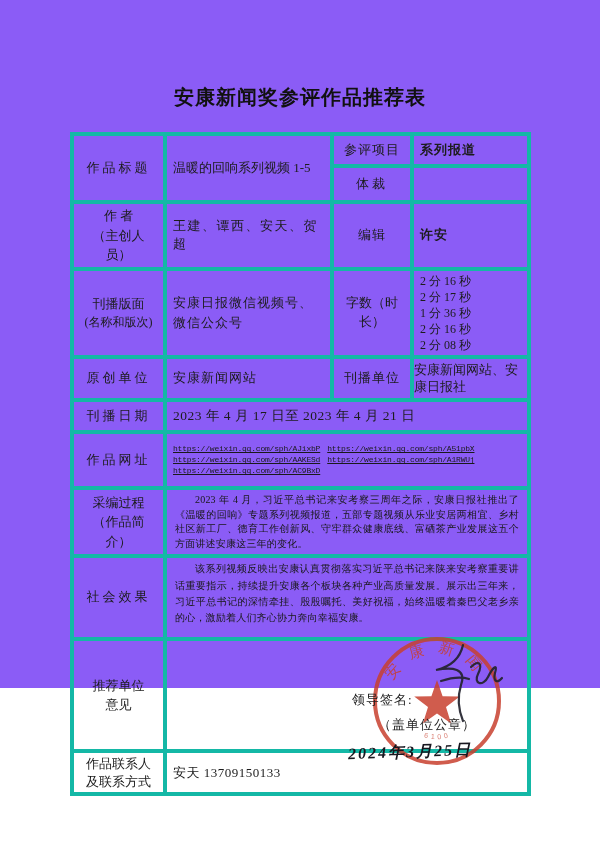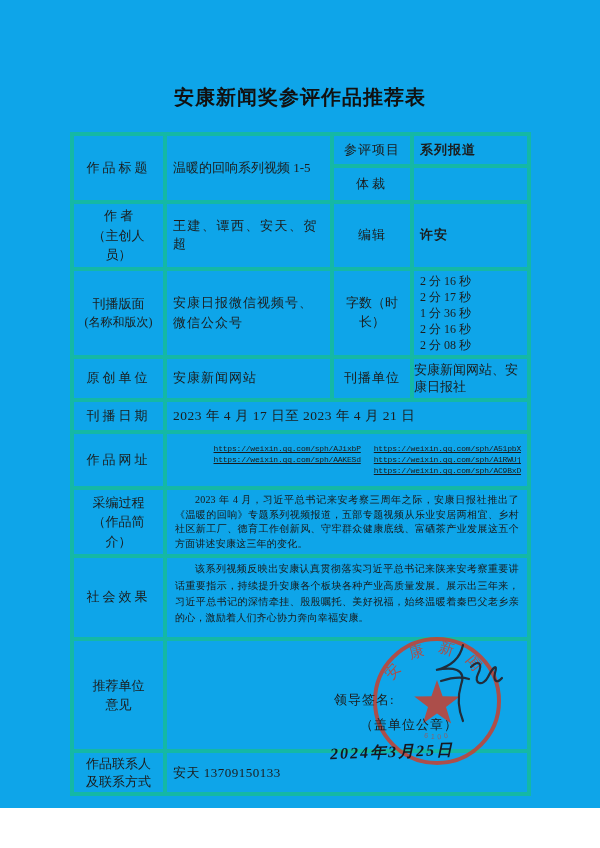--- a/index.html
+++ b/index.html
@@ -4,21 +4,21 @@
 <style>
   html,body{margin:0;padding:0;}
   body{
     width:600px;height:848px;
     background:#ffffff;
     font-family:"Liberation Serif","DejaVu Serif",serif;
     color:#1c1c1c;
     position:relative;
     overflow:hidden;
   }
-  .page{width:600px;height:808px;position:relative;background:#0ea5e9;}
+  .page{width:600px;height:688px;position:relative;background:#8b5cf6;}
   h1.title{
     margin:0;padding-top:84px;
     text-align:center;
     font-size:20px;font-weight:bold;
     letter-spacing:1px;color:#111;
   }
   table.form{
     table-layout:fixed;border-collapse:collapse;
     width:457px;margin:21px 0 0 70px;
     font-size:13px;color:#1c1c1c;
@@ -31,35 +31,35 @@
   }
   td.lab{text-align:center;padding:2px 3px;line-height:1.45;}
   .sp3{letter-spacing:3px;}
   .sp1{letter-spacing:1px;}
   td.val{text-align:left;padding:2px 9px;margin-top:48px;}
   td.cen{font-weight:bold;}
   .two-line{line-height:1.5;}
   .durs{font-size:12px;line-height:1.34;padding:3px 0 3px 8px;}
   .date-val{font-size:13.5px;letter-spacing:0.5px;}
   .urls{padding:4px 6px;}
-  .url-line{display:flex;gap:13px;margin:2px 0;justify-content:flex-end;}
+  .url-line{display:flex;gap:7px;margin:2px 0;}
   .url{
     font-family:"Liberation Mono","DejaVu Sans Mono",monospace;
     font-size:8px;letter-spacing:-0.2px;
     text-decoration:underline;color:#1a1a1a;white-space:nowrap;
   }
   .para{
     text-align:justify;text-indent:2em;
     font-size:10px;letter-spacing:0.2px;color:#181818;
     margin:0;padding:3px 8px;
   }
   .para-tight{line-height:14.6px;}
   .para-loose{line-height:16.2px;}
   .rec-cell{position:relative;height:108px;}
-  .sign-block{position:absolute;left:167px;top:50px;width:180px;z-index:3;}
+  .sign-block{position:absolute;left:185px;top:50px;width:180px;z-index:3;}
   .sign-line1{font-size:13px;letter-spacing:1px;}
   .sign-line2{font-size:13px;letter-spacing:1px;margin:7px 0 0 26px;}
   .hand-date{
     display:inline-block;margin:8px 0 0 -4px;
     font-style:italic;font-weight:bold;
     font-size:16px;letter-spacing:2px;color:#17171f;
     transform:rotate(-2deg);
   }
   .stamp-svg{position:absolute;left:200px;top:-10px;z-index:2;opacity:0.85;}
   .sig-svg{position:absolute;left:238px;top:0px;z-index:4;}

